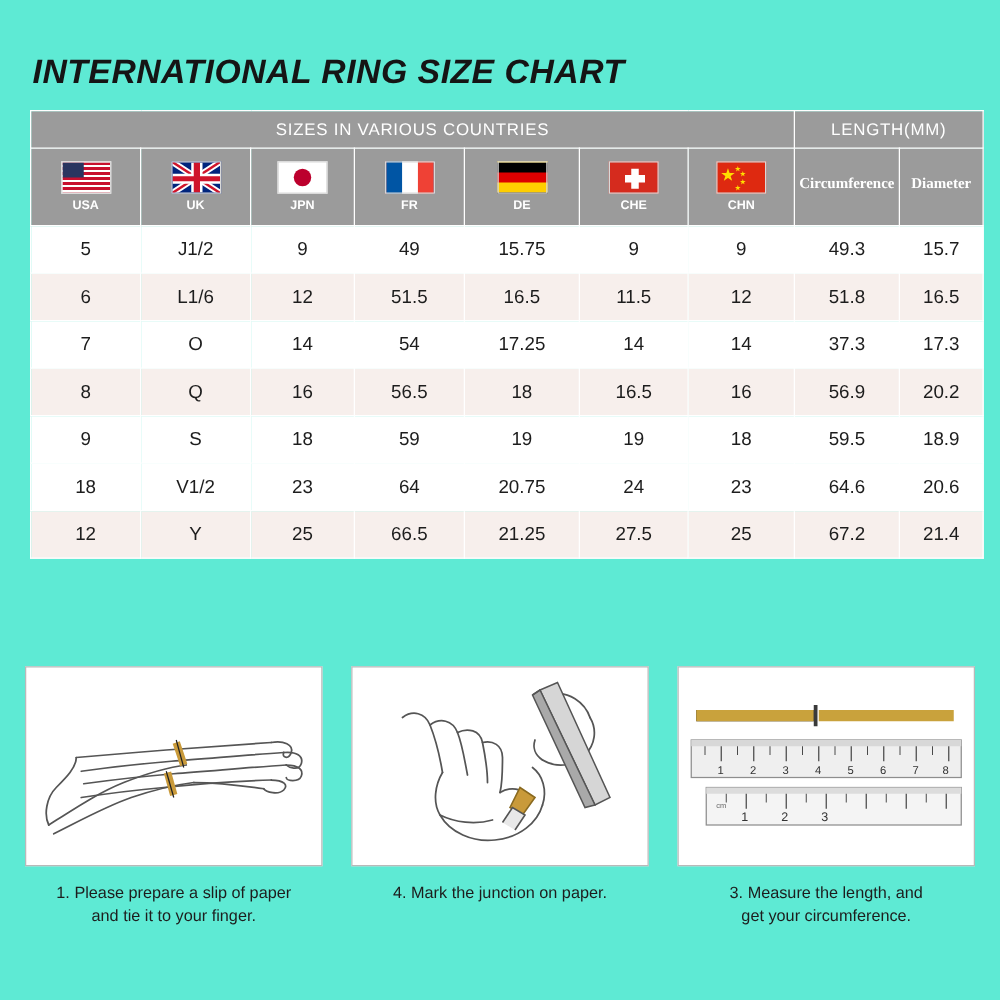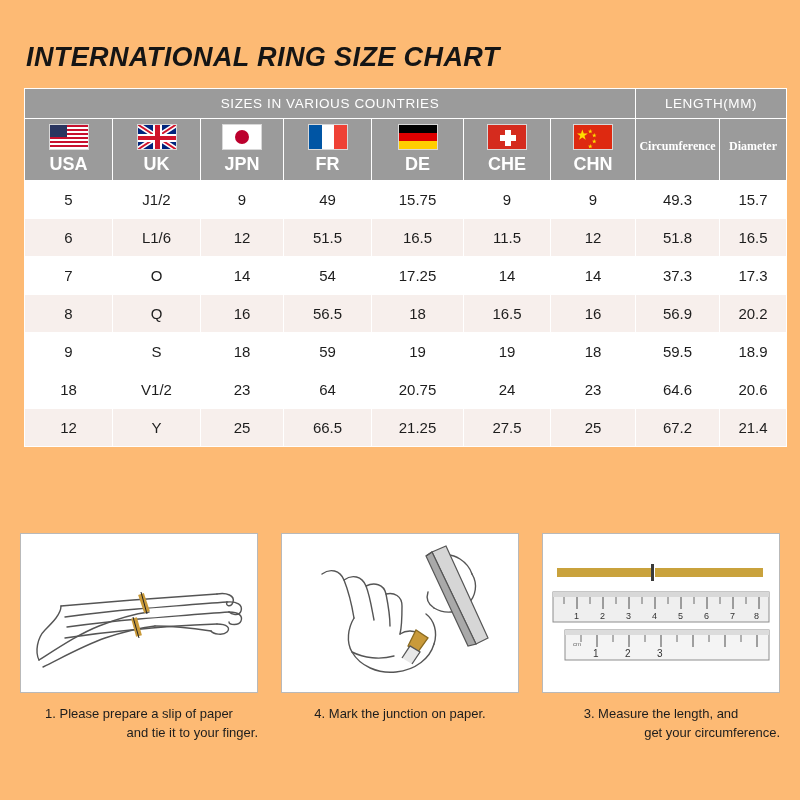--- a/index.html
+++ b/index.html
@@ -5,21 +5,21 @@
   * { box-sizing: border-box; }
   html, body {
     margin: 0; padding: 0;
     width: 800px; height: 800px;
     background: #ffffff;
     font-family: "Liberation Sans", sans-serif;
   }
   .page {
     position: relative;
     width: 800px; height: 800px;
-    background: #fdba74;
+    background: #5eead4;
     overflow: hidden;
   }
   .title {
     position: absolute;
     left: 26px; top: 42px;
     font-size: 27px;
     font-weight: bold;
     font-style: italic;
     letter-spacing: 0.4px;
     color: #151515;
@@ -56,21 +56,21 @@
     font-size: 12.5px;
   }
   .hdr-flag .flag {
     display: block;
     margin: 0 auto 4px auto;
     width: 40px; height: 26px;
     border: 1px solid #d8d8d8;
     position: relative;
     overflow: hidden;
   }
-  .hdr-flag .lbl { display: block; font-size: 18px; }
+  .hdr-flag .lbl { display: block; font-size: 10px; }
   .sublabel {
     background: #9b9b9b;
     color: #ffffff;
     font-size: 12px;
     height: 62px;
     vertical-align: bottom;
     padding-bottom: 7px !important;
   }
   .sublabel span { display: block; font-family: Liberation Serif, serif; }
   tbody tr { height: 38px; }
@@ -146,21 +146,21 @@
     position: relative;
     overflow: hidden;
   }
   .step-cap {
     margin-top: 11px;
     text-align: center;
     font-size: 13px;
     color: #1d1d1d;
     line-height: 19px;
   }
-  .step-cap .l2 { display: block; text-align: right; }
+  .step-cap .l2 { display: block; }
   svg { display: block; }
 </style>
 </head>
 <body>
 
 <div class="page">
 
   <div class="title">INTERNATIONAL RING SIZE CHART</div>
 
   <div class="table-wrap">

